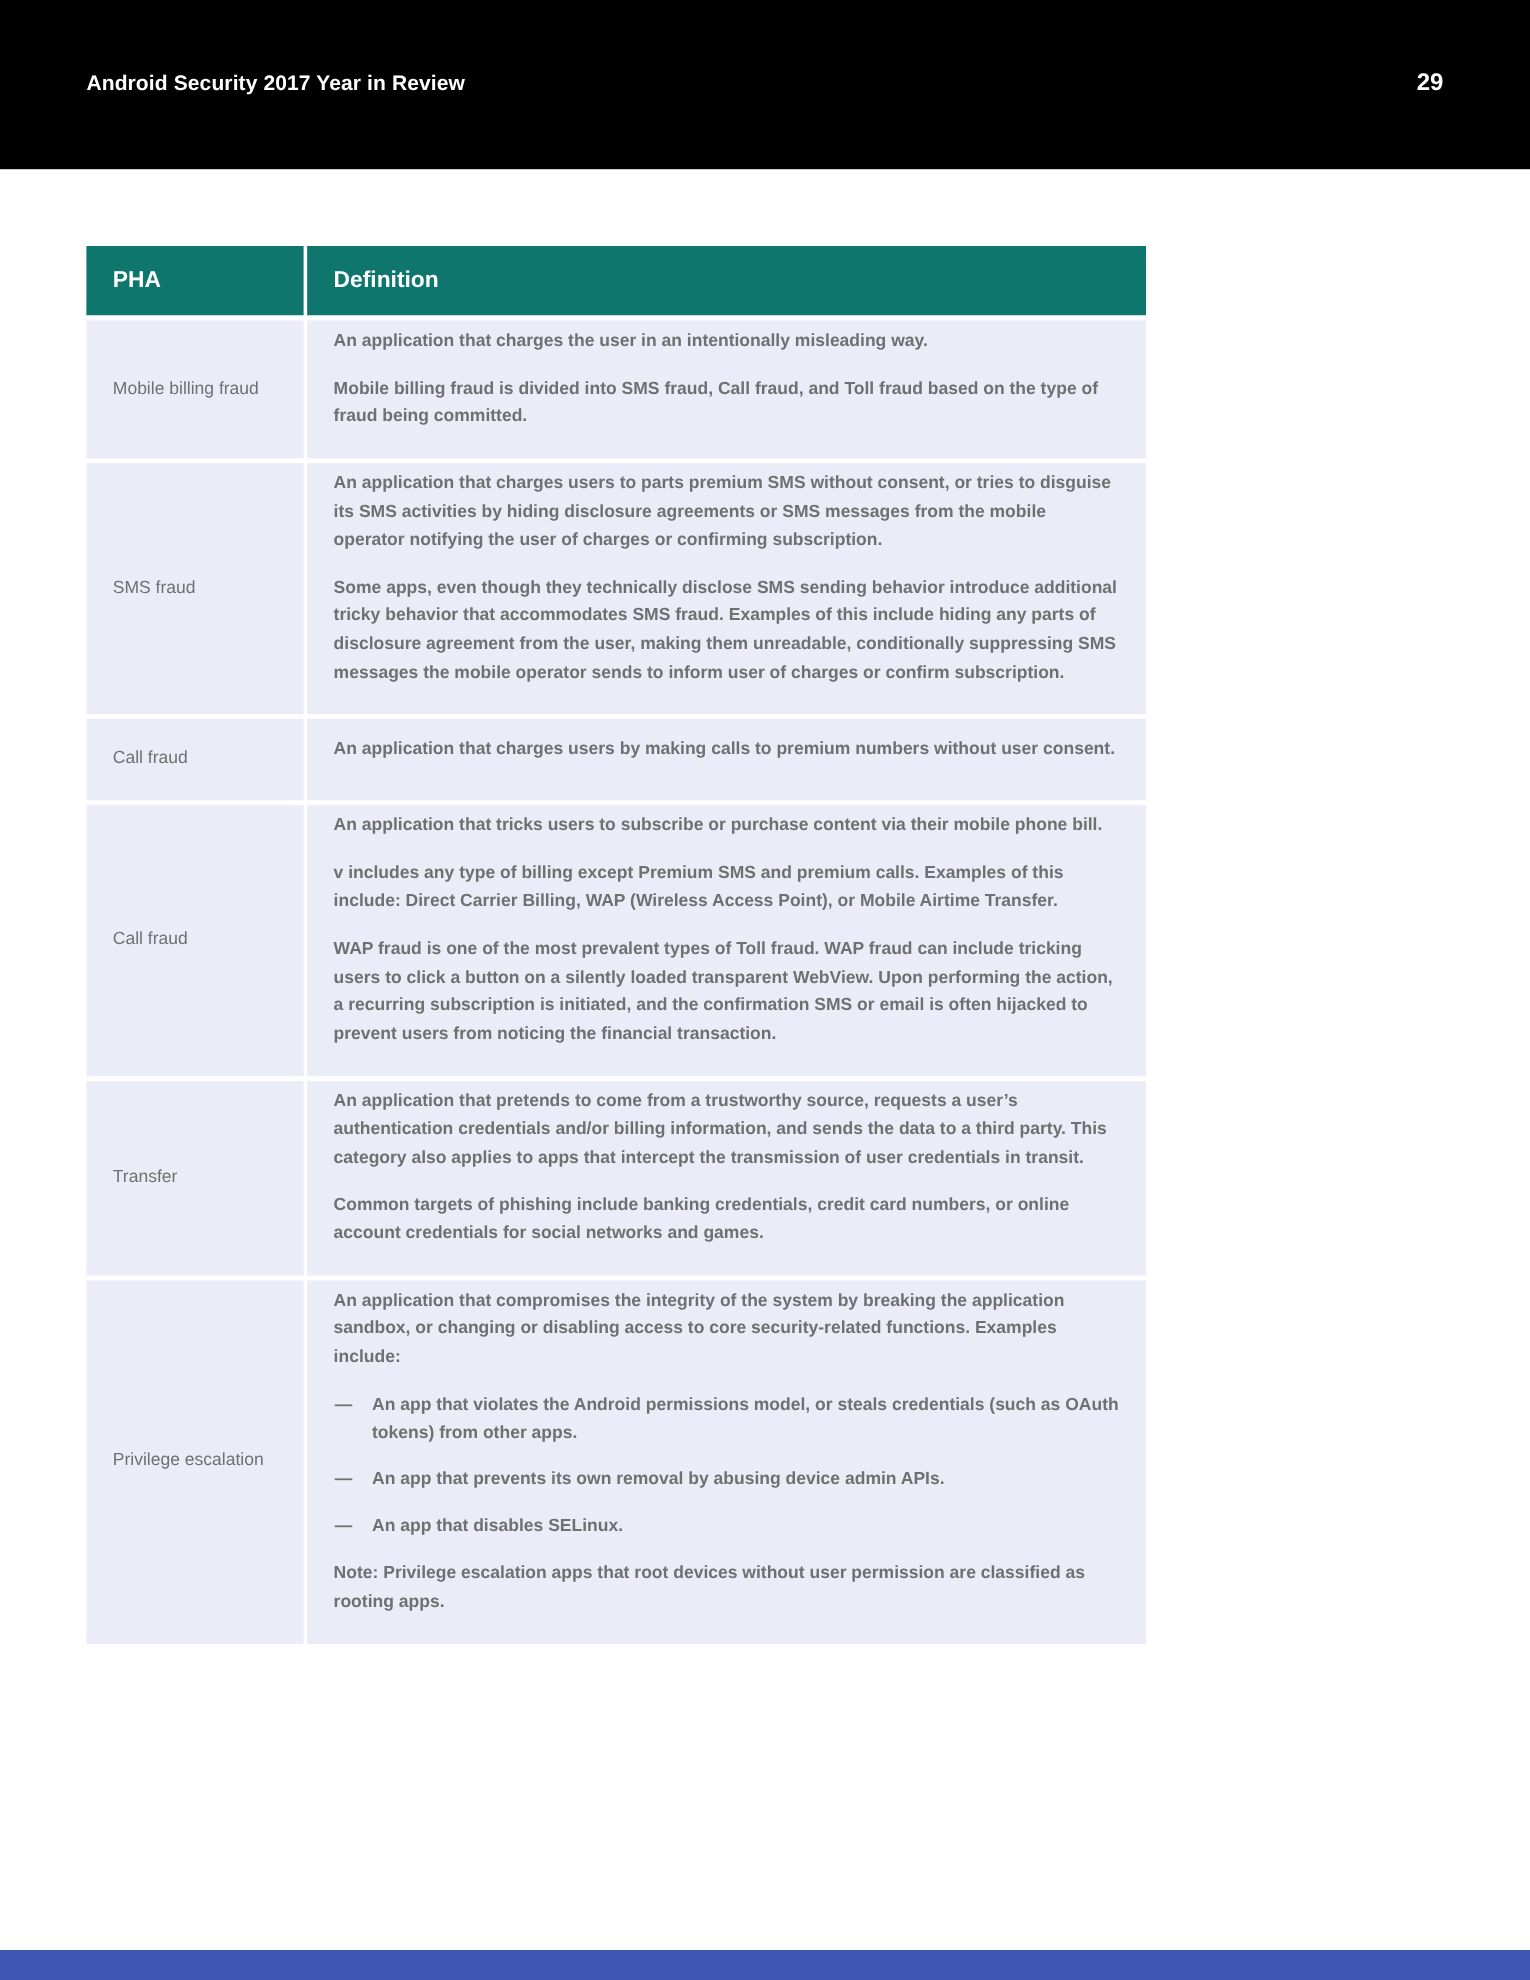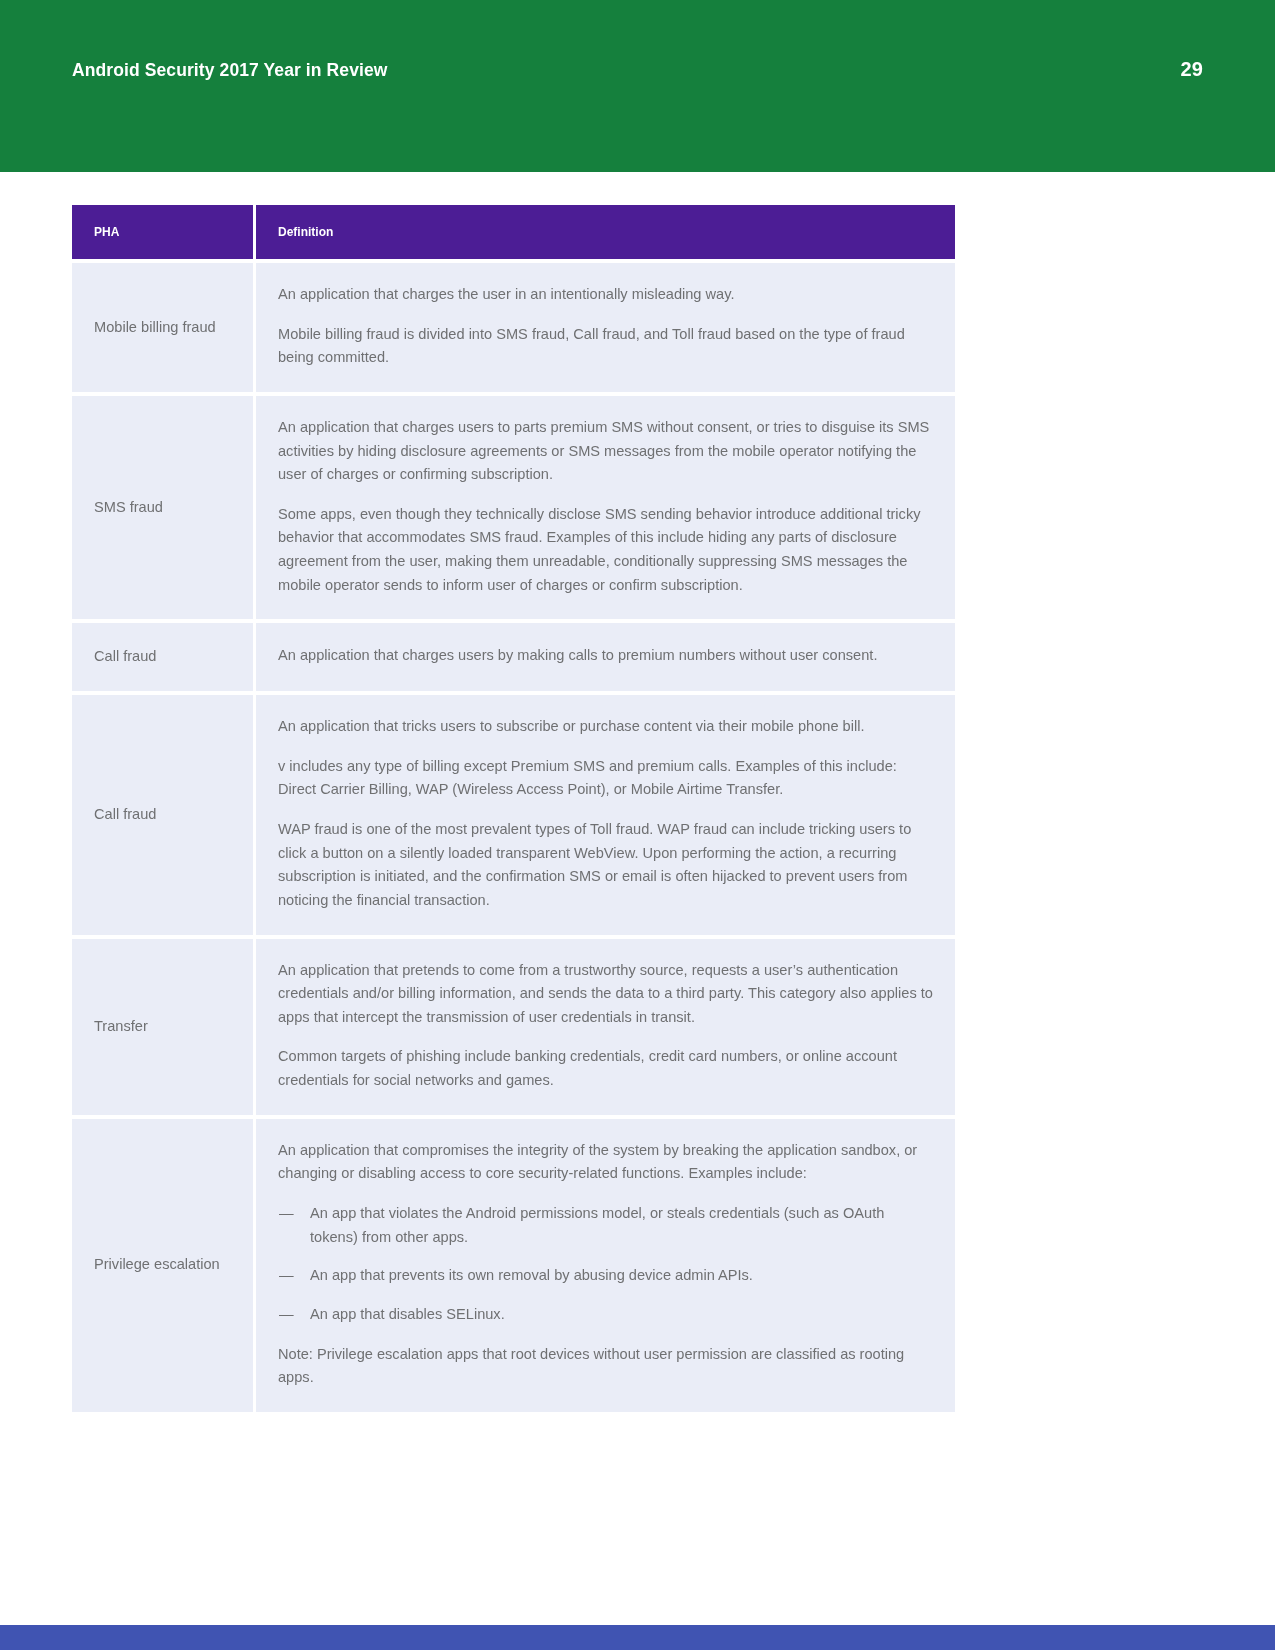--- a/index.html
+++ b/index.html
@@ -15,22 +15,22 @@
     overflow: hidden;
     position: relative;
   }
 
   
   .page-header {
     position: absolute;
     top: 0;
     left: 0;
     width: 1275px;
-    height: 172px;
-    background: #15803d;
+    height: 141px;
+    background: #000000;
     box-sizing: border-box;
   }
   .page-header-inner {
     position: absolute;
     left: 72px;
     right: 72px;
     top: 58px;
     display: flex;
     align-items: baseline;
     justify-content: space-between;
@@ -69,23 +69,23 @@
   table.pha-table {
     width: 883px;
     border-collapse: separate;
     border-spacing: 0;
     table-layout: fixed;
   }
   table.pha-table col.col-pha { width: 184px; }
   table.pha-table col.col-def { width: 699px; }
 
   thead th {
-    background: #4c1d95;
+    background: #0f766e;
     color: #ffffff;
-    font-size: 12px;
+    font-size: 19px;
     font-weight: bold;
     text-align: left;
     padding: 18px 0 18px 22px;
     vertical-align: middle;
     height: 54px;
     box-sizing: border-box;
   }
   thead th.th-pha {
     border-right: 3px solid #ffffff;
   }
@@ -98,21 +98,22 @@
     line-height: 1.62;
     border-top: 4px solid #ffffff;
     box-sizing: border-box;
   }
   tbody td.cell-pha {
     padding: 22px 28px 22px 22px;
     border-right: 3px solid #ffffff;
     color: #6f7072;
   }
   tbody td.cell-def {
-    padding: 20px 22px 22px 22px;
+    padding: 6px 22px 22px 22px;
+    font-weight: bold;
   }
 
   tbody tr:first-child td {
     border-top: 4px solid #ffffff;
   }
 
   .para {
     margin: 0 0 16px 0;
   }
   .para:last-child {

